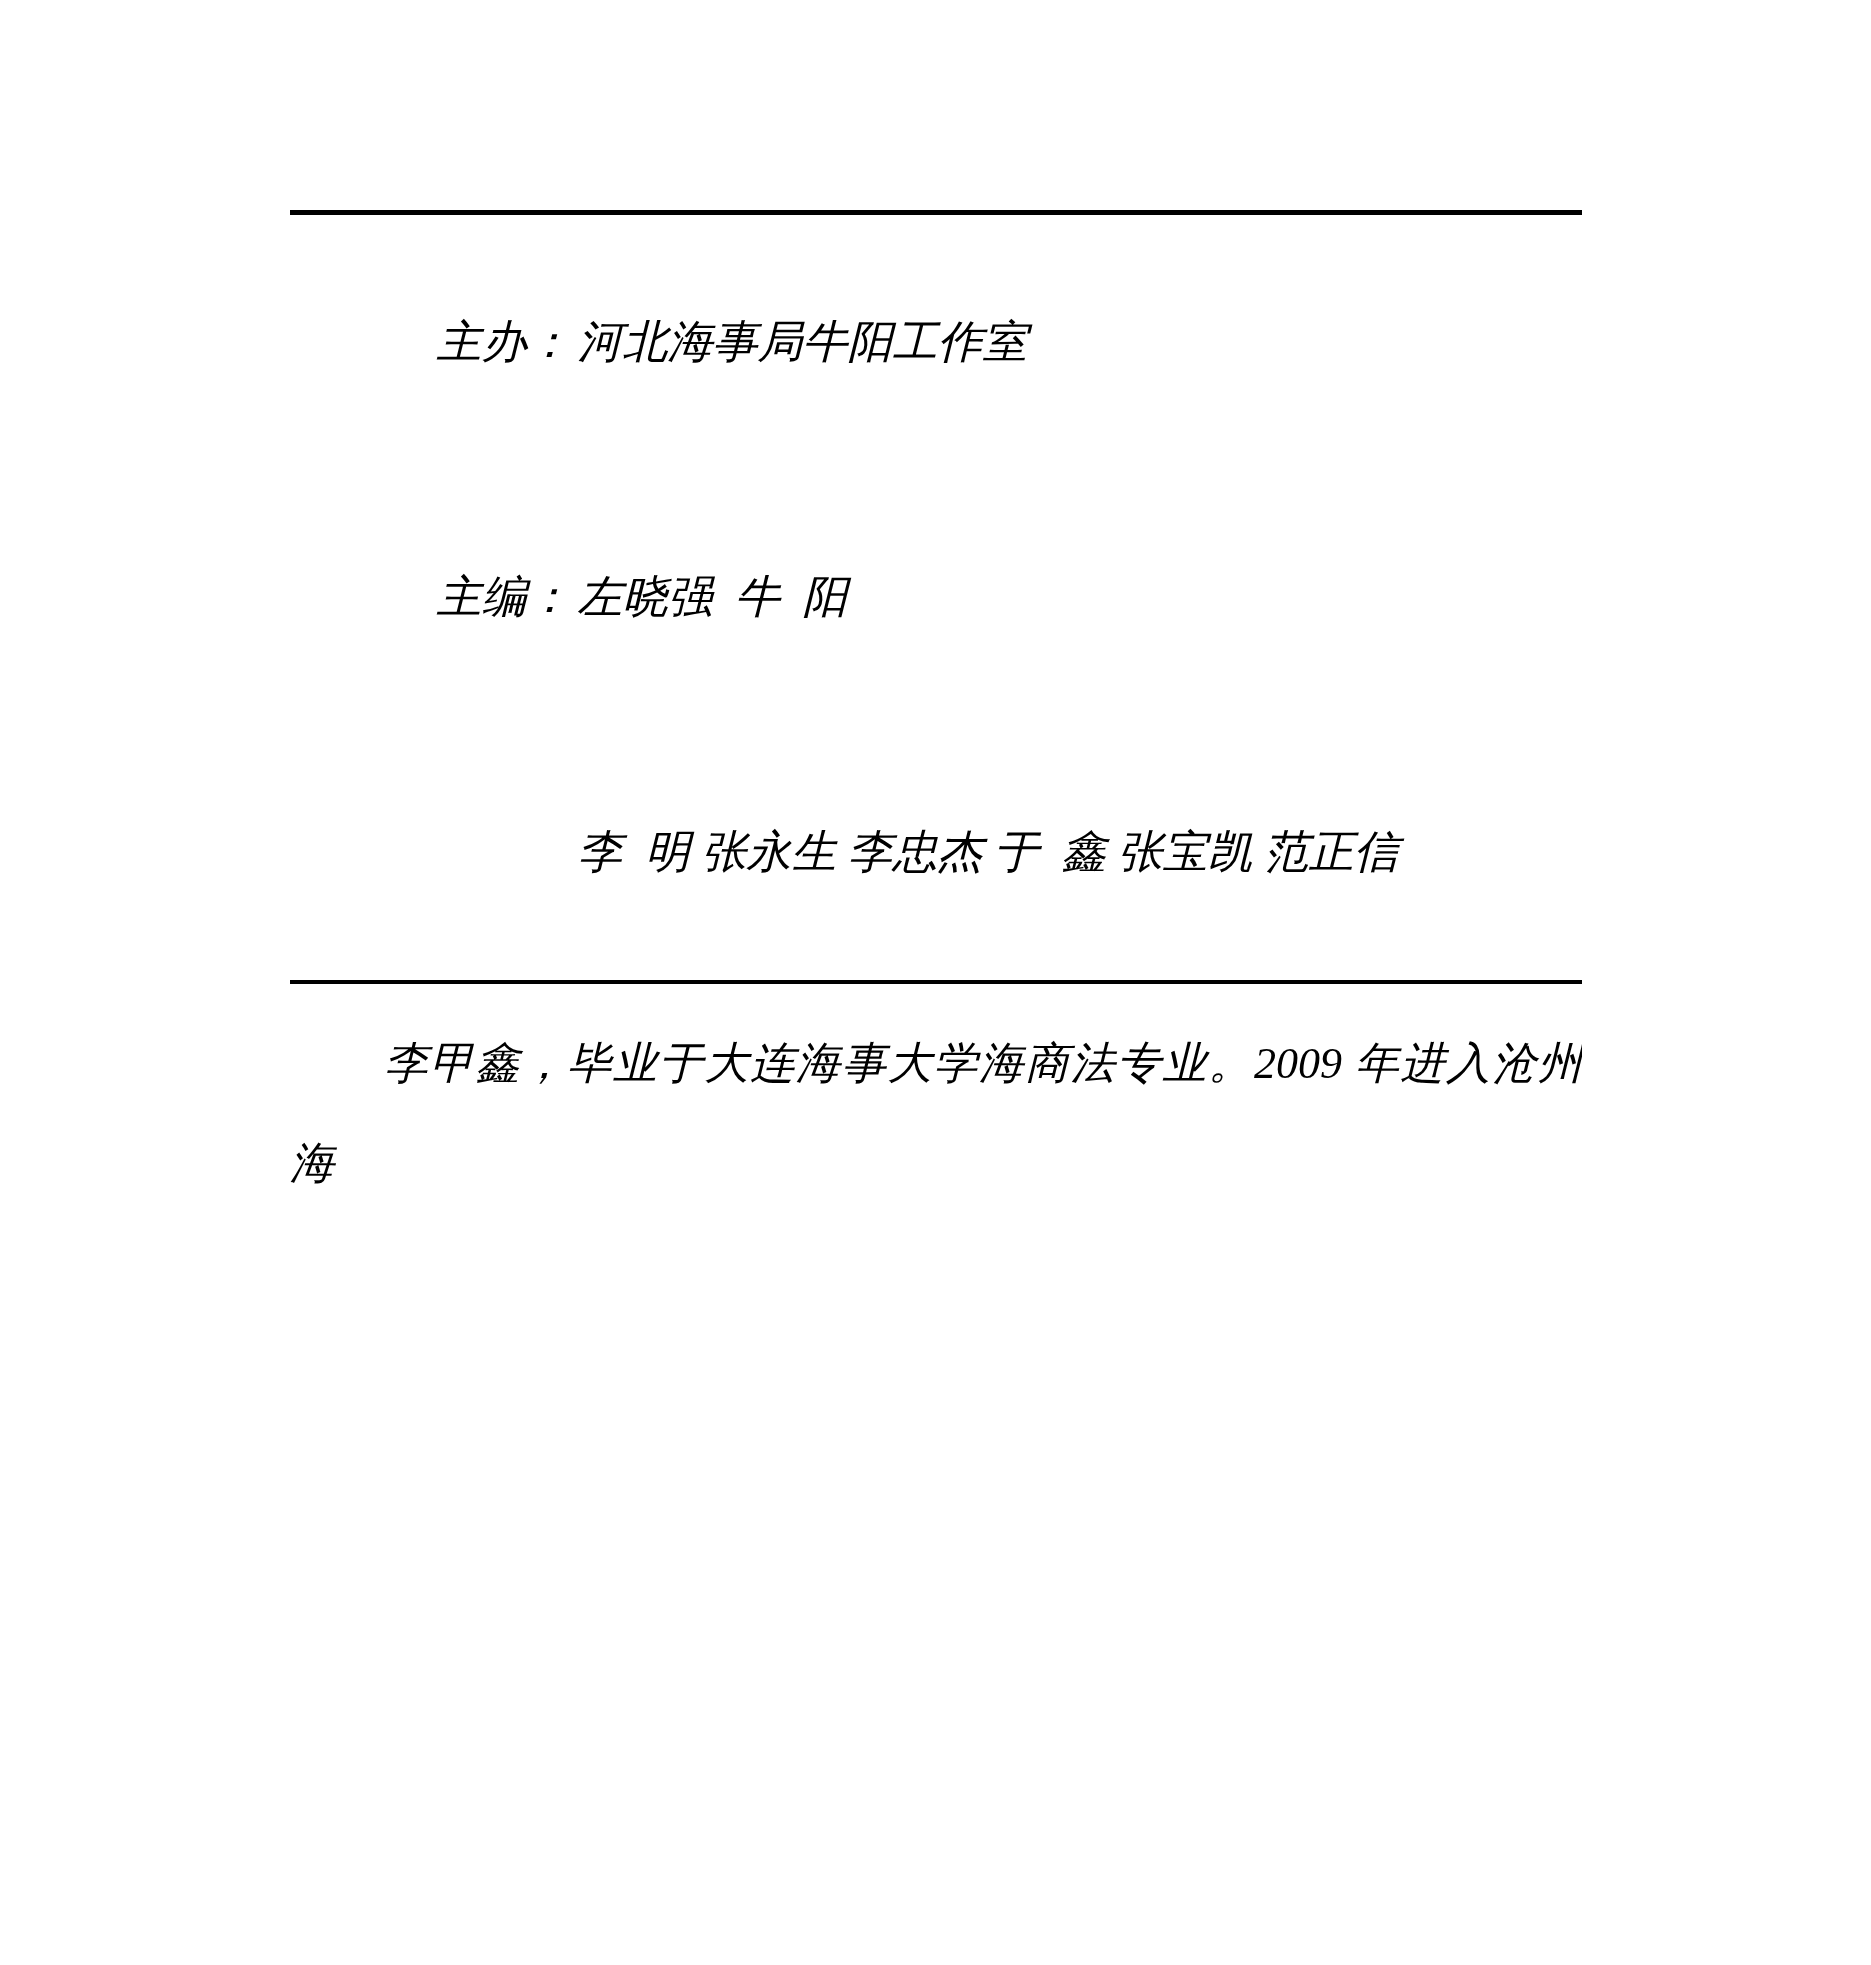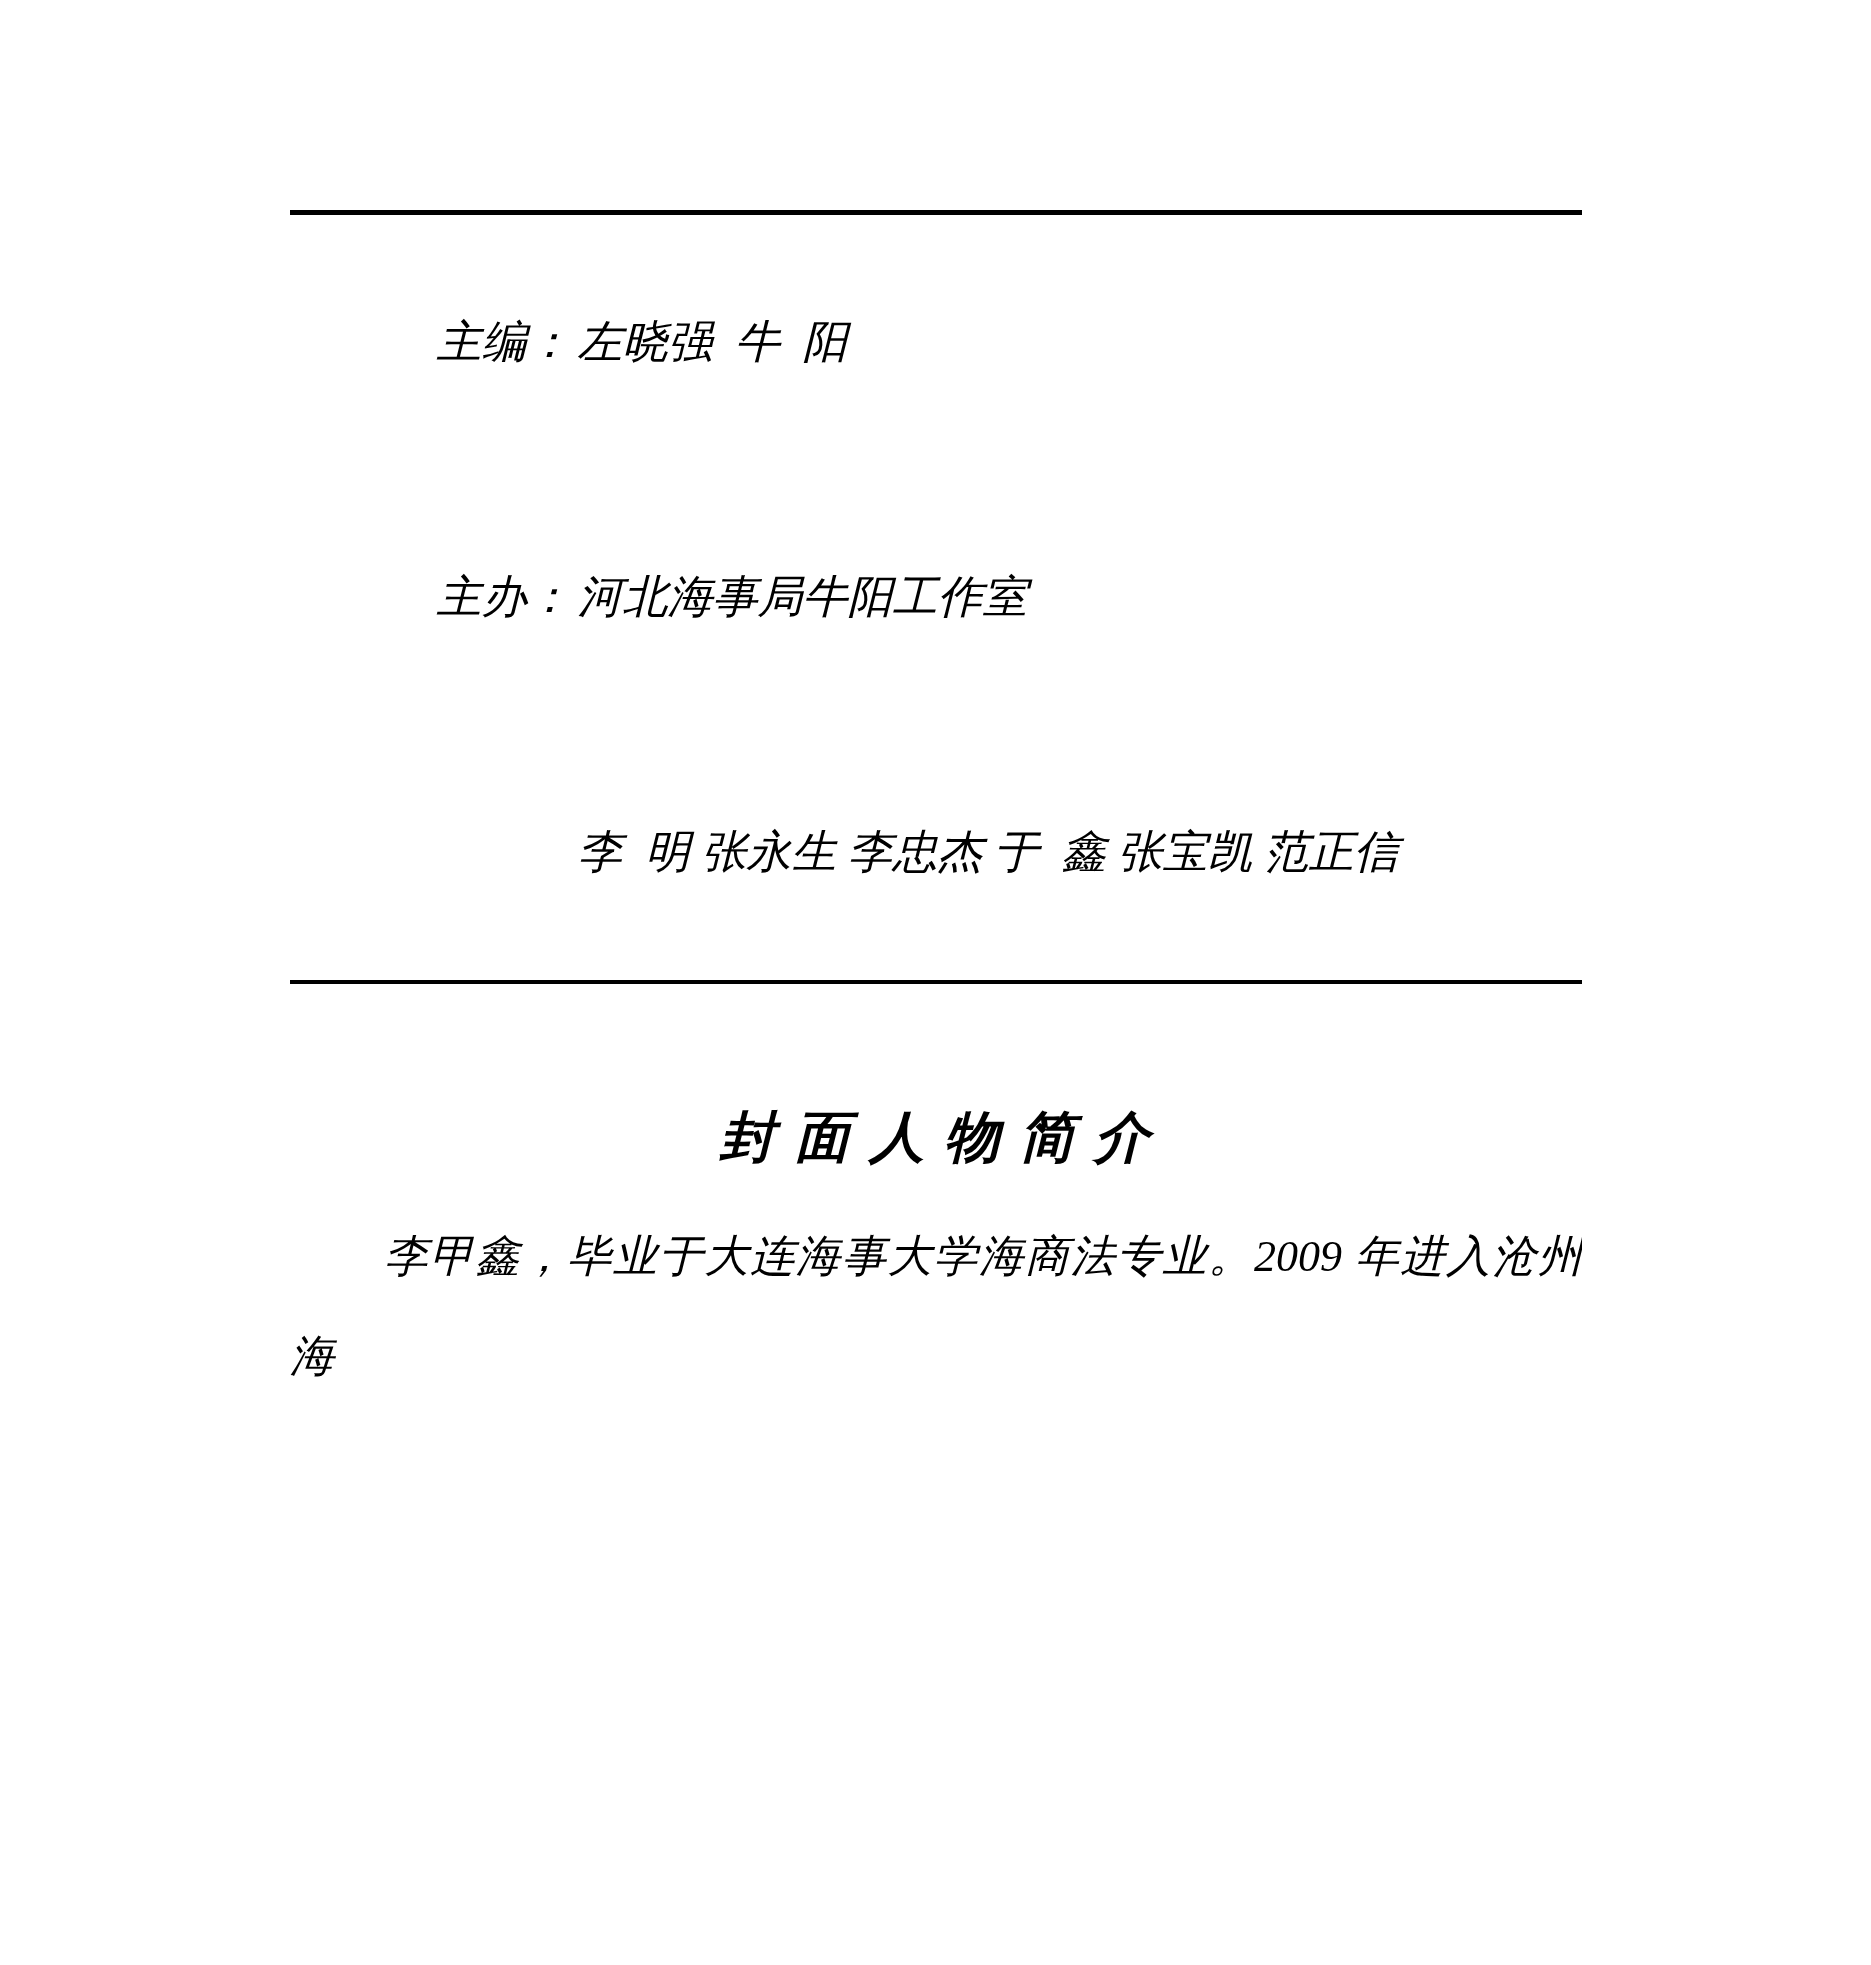--- a/index.html
+++ b/index.html
@@ -58,33 +58,32 @@
 </style>
 </head>
 <body>
 
 <div class="page">
 
   <div class="rule"></div>
 
   <div class="kv-block">
     <div class="kv-row">
-      <span class="kv-label">主编：</span><span class="kv-value">左晓强  牛  阳</span>
+      <span class="kv-label">主办：</span><span class="kv-value">河北海事局牛阳工作室</span>
     </div>
     <div class="kv-row">
-      <span class="kv-label">主办：</span><span class="kv-value">河北海事局牛阳工作室</span>
+      <span class="kv-label">主编：</span><span class="kv-value">左晓强  牛  阳</span>
     </div>
     <div class="kv-row">
       <span class="kv-label"></span><span class="kv-value">李  明 张永生 李忠杰 于  鑫 张宝凯 范正信</span>
     </div>
   </div>
 
   <div class="rule"></div>
 
-  <div class="doc-title">封 面 人 物 简 介</div>
 
   <div class="bio">
     <div class="bio-line first">李甲鑫，毕业于大连海事大学海商法专业。2009 年进入沧州海</div>
 
   </div>
 
 </div>
 
 
 </body></html>

